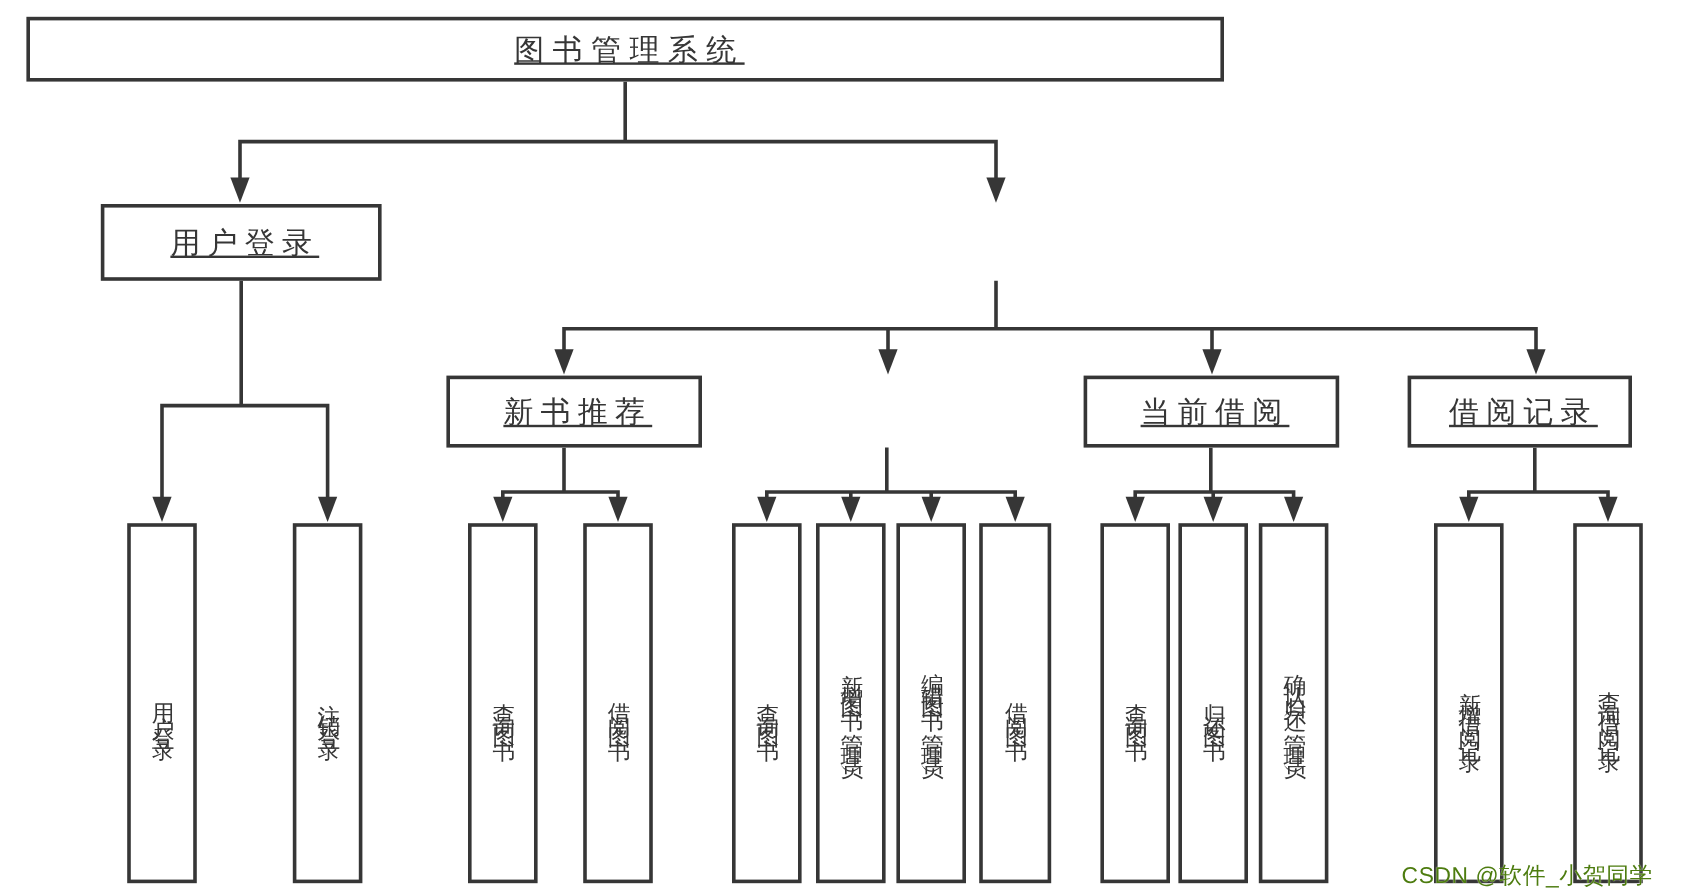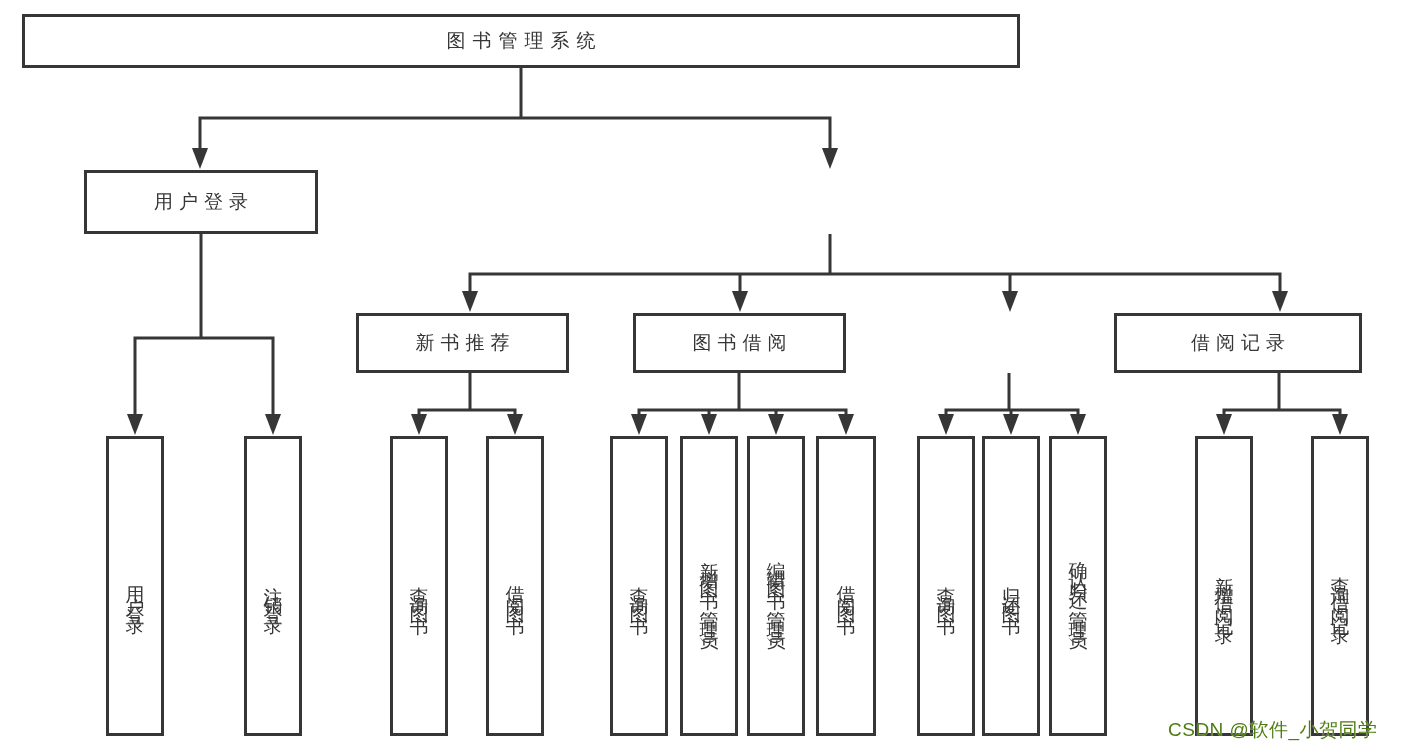--- a/index.html
+++ b/index.html
@@ -27,23 +27,24 @@
     background: #ffffff;
     border: 3px solid #363636;
     color: #363636;
     display: flex;
     align-items: center;
     justify-content: center;
     z-index: 2;
     white-space: nowrap;
   }
   .box.h {
-    font-size: 19px;
+    font-size: 25px;
     letter-spacing: 6px;
     padding-left: 6px; 
+    text-decoration: underline;
   }
   .box.root {
     letter-spacing: 7px;
     padding-left: 7px;
   }
   .box.v {
     writing-mode: vertical-rl;
     text-orientation: mixed;
     font-size: 19px;
     letter-spacing: 10px;
@@ -102,23 +103,23 @@
       <polygon points="1070,414 1086,414 1078,435"></polygon>
       <polygon points="1216,414 1232,414 1224,435"></polygon>
       <polygon points="1332,414 1348,414 1340,435"></polygon>
     </g>
   </svg>
 
   <div class="box h root" style="left:22px; top:14px; width:998px; height:54px">图书管理系统</div>
 
   <div class="box h" style="left:84px; top:170px; width:234px; height:64px">用户登录</div>
 
-  <div class="box h" style="left:356px; top:313px; width:213px; height:60px">新书推荐</div>
-  <div class="box h" style="left:633px; top:313px; width:213px; height:60px">图书借阅</div>
-  <div class="box h" style="left:1114px; top:313px; width:248px; height:60px">借阅记录</div>
+  <div class="box h" style="left:372px; top:313px; width:213px; height:60px">新书推荐</div>
+  <div class="box h" style="left:903px; top:313px; width:213px; height:60px">当前借阅</div>
+  <div class="box h" style="left:1173px; top:313px; width:187px; height:60px">借阅记录</div>
 
   <div class="box v" style="left:106px; top:436px; width:58px; height:300px">用户登录</div>
   <div class="box v" style="left:244px; top:436px; width:58px; height:300px">注销登录</div>
 
   <div class="box v" style="left:390px; top:436px; width:58px; height:300px">查询图书</div>
   <div class="box v" style="left:486px; top:436px; width:58px; height:300px">借阅图书</div>
 
   <div class="box v" style="left:610px; top:436px; width:58px; height:300px">查询图书</div>
   <div class="box v" style="left:680px; top:436px; width:58px; height:300px">新增图书（管理员）</div>
   <div class="box v" style="left:747px; top:436px; width:58px; height:300px">编辑图书（管理员）</div>

